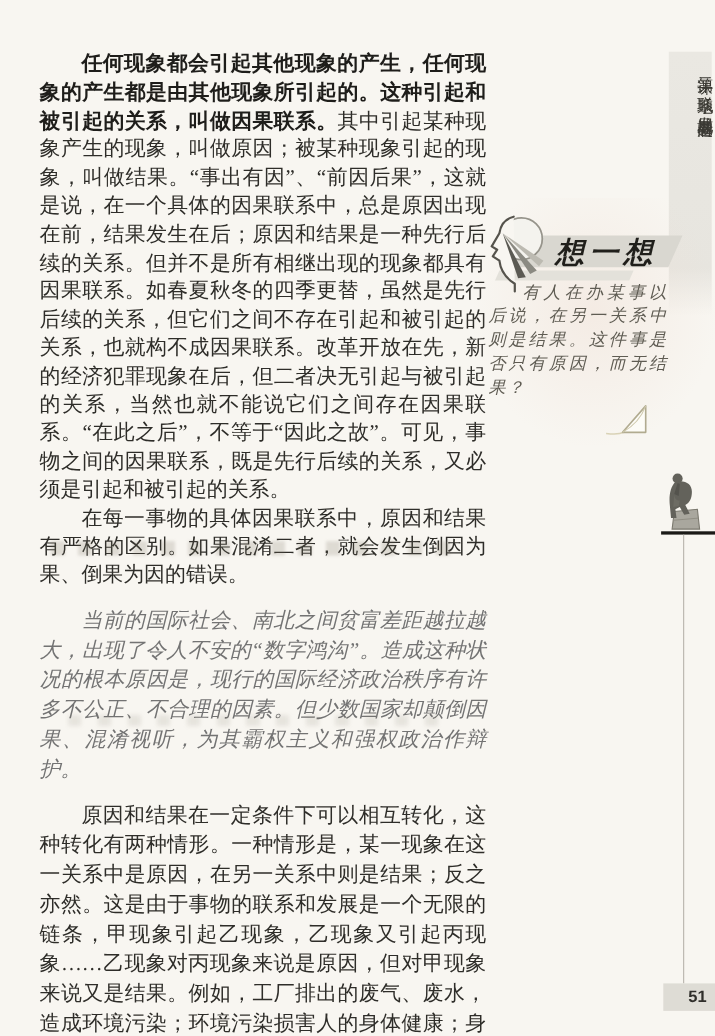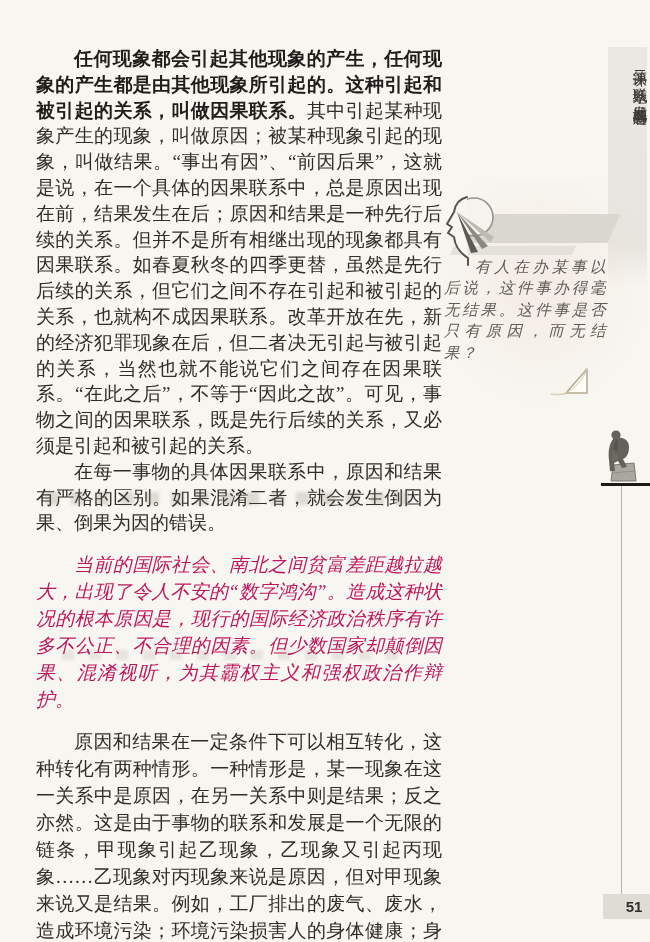--- a/index.html
+++ b/index.html
@@ -10,21 +10,21 @@
     overflow:hidden;
   }
   .page { position:relative; width:650px; height:942px; background:#f8f6f1; }
 
   
   .main-col {
     position:absolute; left:36px; top:46px; width:406px;
     color:#2e2d29; font-size:19px; text-align:justify;
   }
   .main-col p { margin:0; text-indent:2em; line-height:25.8px; }
-  .main-col p.p-kai { line-height:27px; margin-top:15px; font-style:italic; color:#be185d; }
+  .main-col p.p-kai { line-height:27px; margin-top:15px; font-style:italic; color:#737373; }
   .main-col p.p-last { line-height:27px; margin-top:15px; }
   .bold-lead {
     font-family:"Liberation Sans","DejaVu Sans",sans-serif;
     font-weight:700; color:#1e1d1a;
   }
 
   
   .sidebar-tab {
     position:absolute; left:608px; top:47px; width:39px; height:240px;
     background:linear-gradient(180deg,#eae8e2 0%,#e7e5df 82%,rgba(231,229,223,0) 100%);
@@ -117,21 +117,22 @@
   <div class="band2"></div>
 
   <svg class="face-icon" viewBox="0 0 66 76" xmlns="http://www.w3.org/2000/svg">
     <circle cx="38" cy="26" r="19" fill="#f4f3ee" stroke="#96948b" stroke-width="1.6"></circle>
     <path d="M31 6 C23 8 19 14 18 21 L11 33 L16 36 L12 42 L18 46 C19 55 24 62 32 67 L32 74" fill="#f8f6f1" stroke="#55534c" stroke-width="2" stroke-linejoin="round" stroke-linecap="round"></path>
     <path d="M21 21 L58 46 L54 51 Z" fill="#bcbab1"></path>
     <path d="M21 21 L52 55 L46 58 Z" fill="#8b8a82"></path>
     <path d="M21 21 L42 61 L35 62 Z" fill="#5b5a53"></path>
   </svg>
 
-  <div class="think-body">有人在办某事以后说，这件事办得毫无结果。这件事是否只有原因，而无结果？</div>
+  <div class="think-title">想一想</div>
+  <div class="think-body">有人在办某事以后说，在另一关系中则是结果。这件事是否只有原因，而无结果？</div>
 
   <svg class="fold-icon" viewBox="0 0 42 30" xmlns="http://www.w3.org/2000/svg">
     <path d="M2 28 C10 29 16 28 18 27" fill="none" stroke="#d9d2b6" stroke-width="1.4"></path>
     <path d="M38 3 L38 27 L17 27 Z" fill="#fdfcf7" stroke="#b1ab90" stroke-width="1.5" stroke-linejoin="round"></path>
     <path d="M38 3 C34 14 26 22 17 27" fill="none" stroke="#cfc9ad" stroke-width="1"></path>
   </svg>
 
   <svg class="statue" viewBox="0 0 40 56" xmlns="http://www.w3.org/2000/svg">
     <path d="M12 38 L33 36 L35 54 L10 54 Z" fill="#a9a79e" stroke="#7b796f" stroke-width="1"></path>
     <path d="M11 46 L34 44" stroke="#8d8b81" stroke-width="0.8" fill="none"></path>

